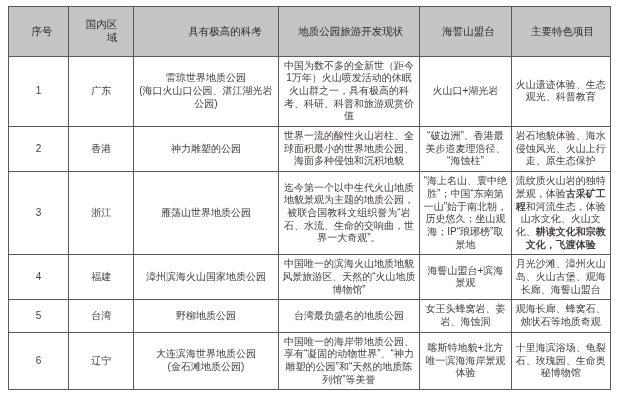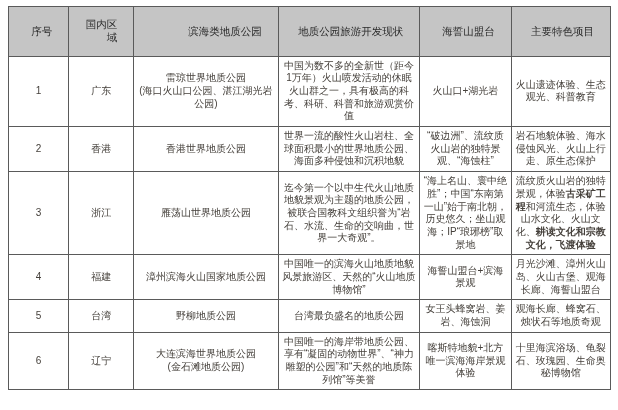--- a/index.html
+++ b/index.html
@@ -68,42 +68,42 @@
         <col class="c1">
         <col class="c2">
         <col class="c3">
         <col class="c4">
         <col class="c5">
     </colgroup>
     <thead>
       <tr>
         <th>序号</th>
         <th>国内区域</th>
-        <th>滨海类地质公园</th>
+        <th>具有极高的科考</th>
         <th>地质公园旅游开发现状</th>
         <th>海誓山盟台</th>
         <th>主要特色项目</th>
       </tr>
     </thead>
     <tbody>
         <tr>
           <td>1</td>
           <td>广东</td>
           <td>雷琼世界地质公园
 (海口火山口公园、湛江湖光岩公园)</td>
           <td>中国为数不多的全新世（距今1万年）火山喷发活动的休眠火山群之一，具有极高的科考、科研、科普和旅游观赏价值</td>
           <td>火山口+湖光岩</td>
           <td>火山遗迹体验、生态观光、科普教育</td>
         </tr>
         <tr>
           <td>2</td>
           <td>香港</td>
-          <td>香港世界地质公园</td>
+          <td>神力雕塑的公园</td>
           <td>世界一流的酸性火山岩柱、全球面积最小的世界地质公园、海面多种侵蚀和沉积地貌</td>
-          <td>“破边洲”、流纹质火山岩的独特景观、“海蚀柱”</td>
+          <td>“破边洲”、香港最美步道麦理浩径、“海蚀柱”</td>
           <td>岩石地貌体验、海水侵蚀风光、火山上行走、原生态保护</td>
         </tr>
         <tr>
           <td>3</td>
           <td>浙江</td>
           <td>雁荡山世界地质公园</td>
           <td>迄今第一个以中生代火山地质地貌景观为主题的地质公园，被联合国教科文组织誉为“岩石、水流、生命的交响曲，世界一大奇观”。</td>
           <td>“海上名山、寰中绝胜”；中国“东南第一山”始于南北朝，历史悠久；坐山观海；IP“琅琊榜”取景地</td>
           <td><span>流纹质火山岩的独特景观，体验</span><span class="bold">古采矿工程</span><span>和河流生态，体验山水文化、火山文化、</span><span class="bold">耕读文化和宗教文化，</span><span class="bold">飞渡体验</span></td>
         </tr>

